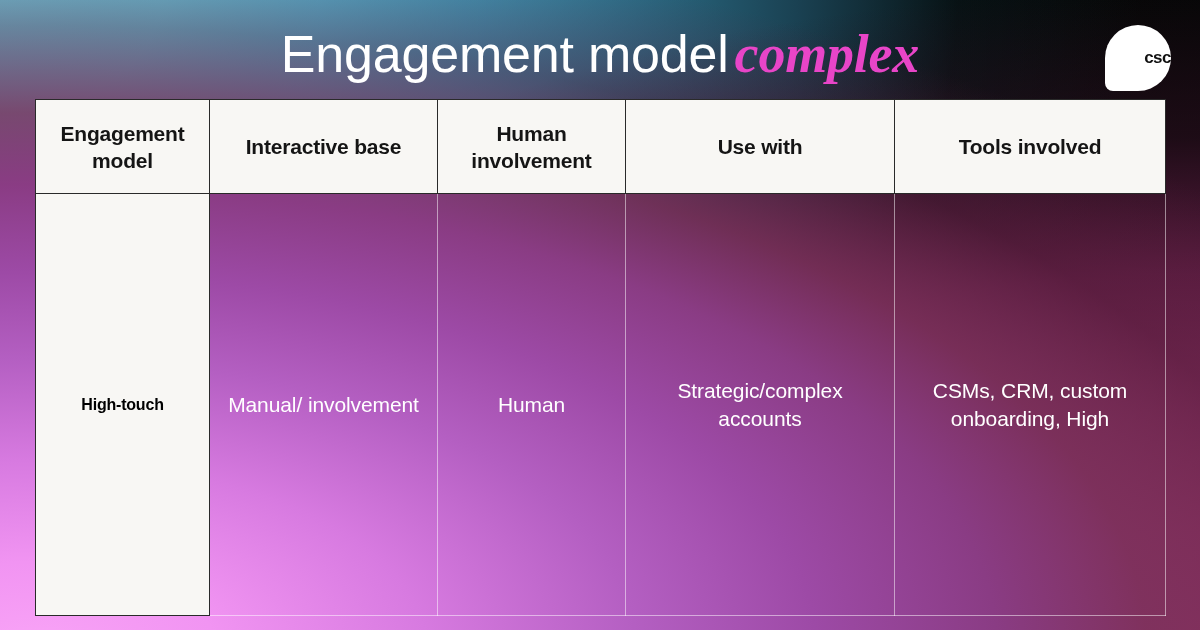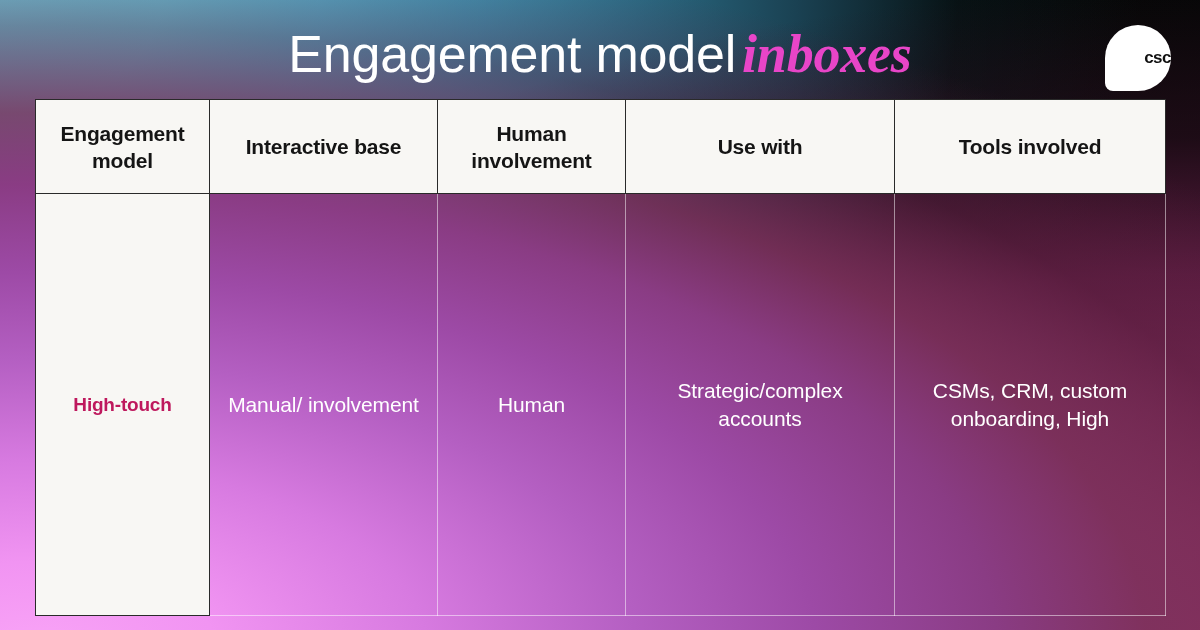--- a/index.html
+++ b/index.html
@@ -81,22 +81,22 @@
     font-weight:700;
     line-height:27px;
     letter-spacing:-0.2px;
     border-color:#2a2a2a;
     height:94px;
   }
 
   
   #matrix tbody th {
     background:#f8f7f4;
-    color:#be185d;
-    font-size:19px;
+    color:#000000;
+    font-size:16px;
     font-weight:700;
     line-height:27px;
     letter-spacing:-0.2px;
     border-color:#2a2a2a;
   }
 
   
   #matrix tbody td {
     background:transparent;
     color:#ffffff;
@@ -109,21 +109,21 @@
   #matrix tbody tr.r0 { height:134px; }
   #matrix tbody tr.r1 { height:131px; }
   #matrix tbody tr.r2 { height:158px; }
 </style>
 </head>
 <body>
 
 <div id="bg"></div>
 
 <h1 id="title">
-  <span>Engagement model</span><span class="accent">inboxes</span>
+  <span>Engagement model</span><span class="accent">complex</span>
 </h1>
 
 <div id="logo">
   <span class="mark">csc</span>
 </div>
 
 <table id="matrix">
   <colgroup>
     <col class="c0">
       <col class="c1">

